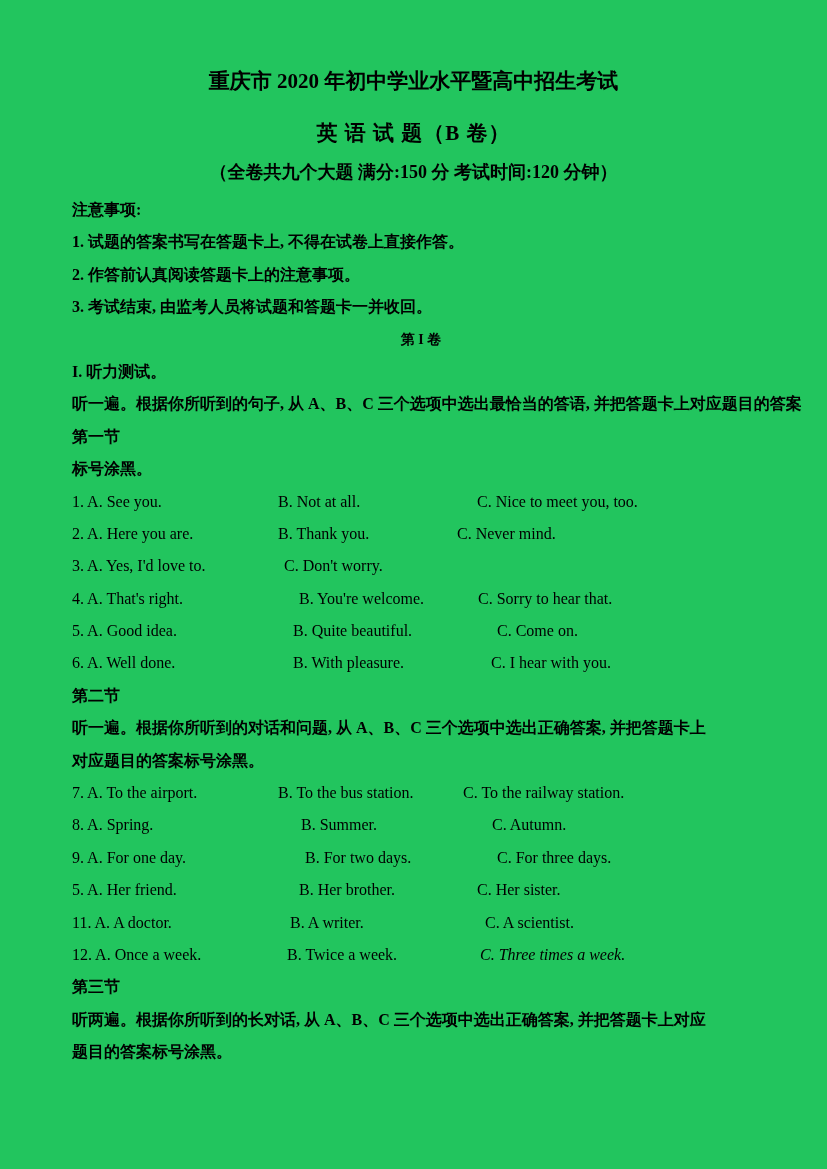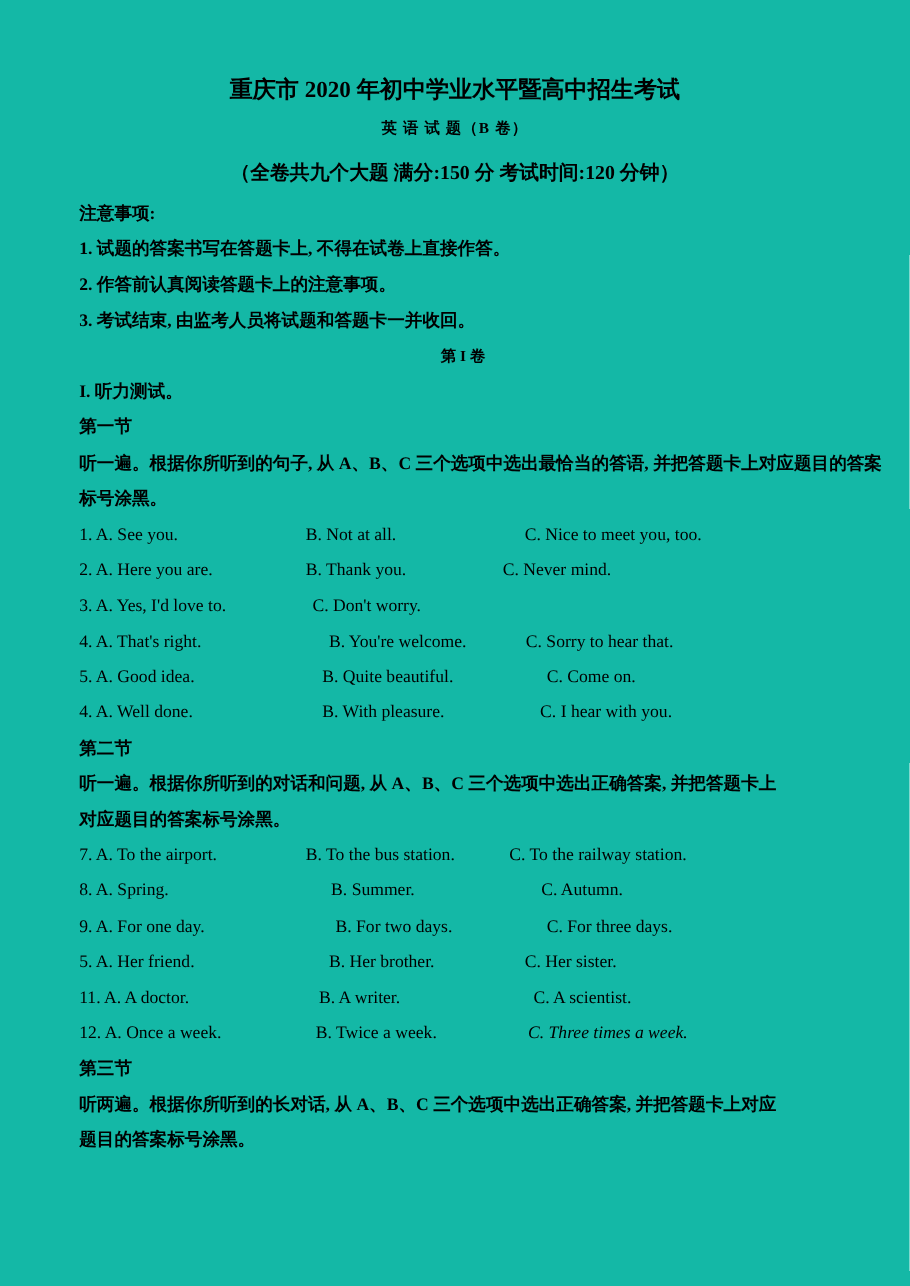--- a/index.html
+++ b/index.html
@@ -4,36 +4,36 @@
 <style>
   html, body {
     margin: 0;
     padding: 0;
     background: #ffffff;
   }
   .page {
     position: relative;
     width: 827px;
     height: 1169px;
-    background: #14b8a6;
+    background: #22c55e;
     color: #000000;
     font-family: "Liberation Serif", "DejaVu Serif", serif;
     overflow: hidden;
   }
   .title1 {
     margin: 66px 0 0 0;
     text-align: center;
     font-size: 21px;
     line-height: 30px;
     font-weight: bold;
   }
   .title2 {
-    margin-top: 7px;
+    margin-top: 22px;
     text-align: center;
-    font-size: 14px;
+    font-size: 21px;
     line-height: 30px;
     font-weight: bold;
     letter-spacing: 1px;
   }
   .title3 {
     margin-top: 12px;
     text-align: center;
     font-size: 18px;
     line-height: 24px;
     font-weight: bold;
@@ -83,22 +83,22 @@
   <div class="content">
 
     <div class="line cn">注意事项:</div>
     <div class="line cn">1. 试题的答案书写在答题卡上, 不得在试卷上直接作答。</div>
     <div class="line cn">2. 作答前认真阅读答题卡上的注意事项。</div>
     <div class="line cn">3. 考试结束, 由监考人员将试题和答题卡一并收回。</div>
 
     <div class="line cn center volume">第 I 卷</div>
     <div class="line cn">I. 听力测试。</div>
 
+    <div class="line cn">听一遍。根据你所听到的句子, 从 A、B、C 三个选项中选出最恰当的答语, 并把答题卡上对应题目的答案</div>
     <div class="line cn">第一节</div>
-    <div class="line cn">听一遍。根据你所听到的句子, 从 A、B、C 三个选项中选出最恰当的答语, 并把答题卡上对应题目的答案</div>
     <div class="line cn">标号涂黑。</div>
 
     <div class="qrow q1">
       <span class="opt oa">1. A. See you.</span>
       <span class="opt ob">B. Not at all.</span>
       <span class="opt oc">C. Nice to meet you, too.</span>
     </div>
     <div class="qrow q2">
       <span class="opt oa">2. A. Here you are.</span>
       <span class="opt ob">B. Thank you.</span>
@@ -112,21 +112,21 @@
       <span class="opt oa">4. A. That's right.</span>
       <span class="opt ob">B. You're welcome.</span>
       <span class="opt oc">C. Sorry to hear that.</span>
     </div>
     <div class="qrow q5">
       <span class="opt oa">5. A. Good idea.</span>
       <span class="opt ob">B. Quite beautiful.</span>
       <span class="opt oc">C. Come on.</span>
     </div>
     <div class="qrow q6">
-      <span class="opt oa">4. A. Well done.</span>
+      <span class="opt oa">6. A. Well done.</span>
       <span class="opt ob">B. With pleasure.</span>
       <span class="opt oc">C. I hear with you.</span>
     </div>
 
     <div class="line cn">第二节</div>
     <div class="line cn">听一遍。根据你所听到的对话和问题, 从 A、B、C 三个选项中选出正确答案, 并把答题卡上</div>
     <div class="line cn">对应题目的答案标号涂黑。</div>
 
     <div class="qrow q7">
       <span class="opt oa">7. A. To the airport.</span>

